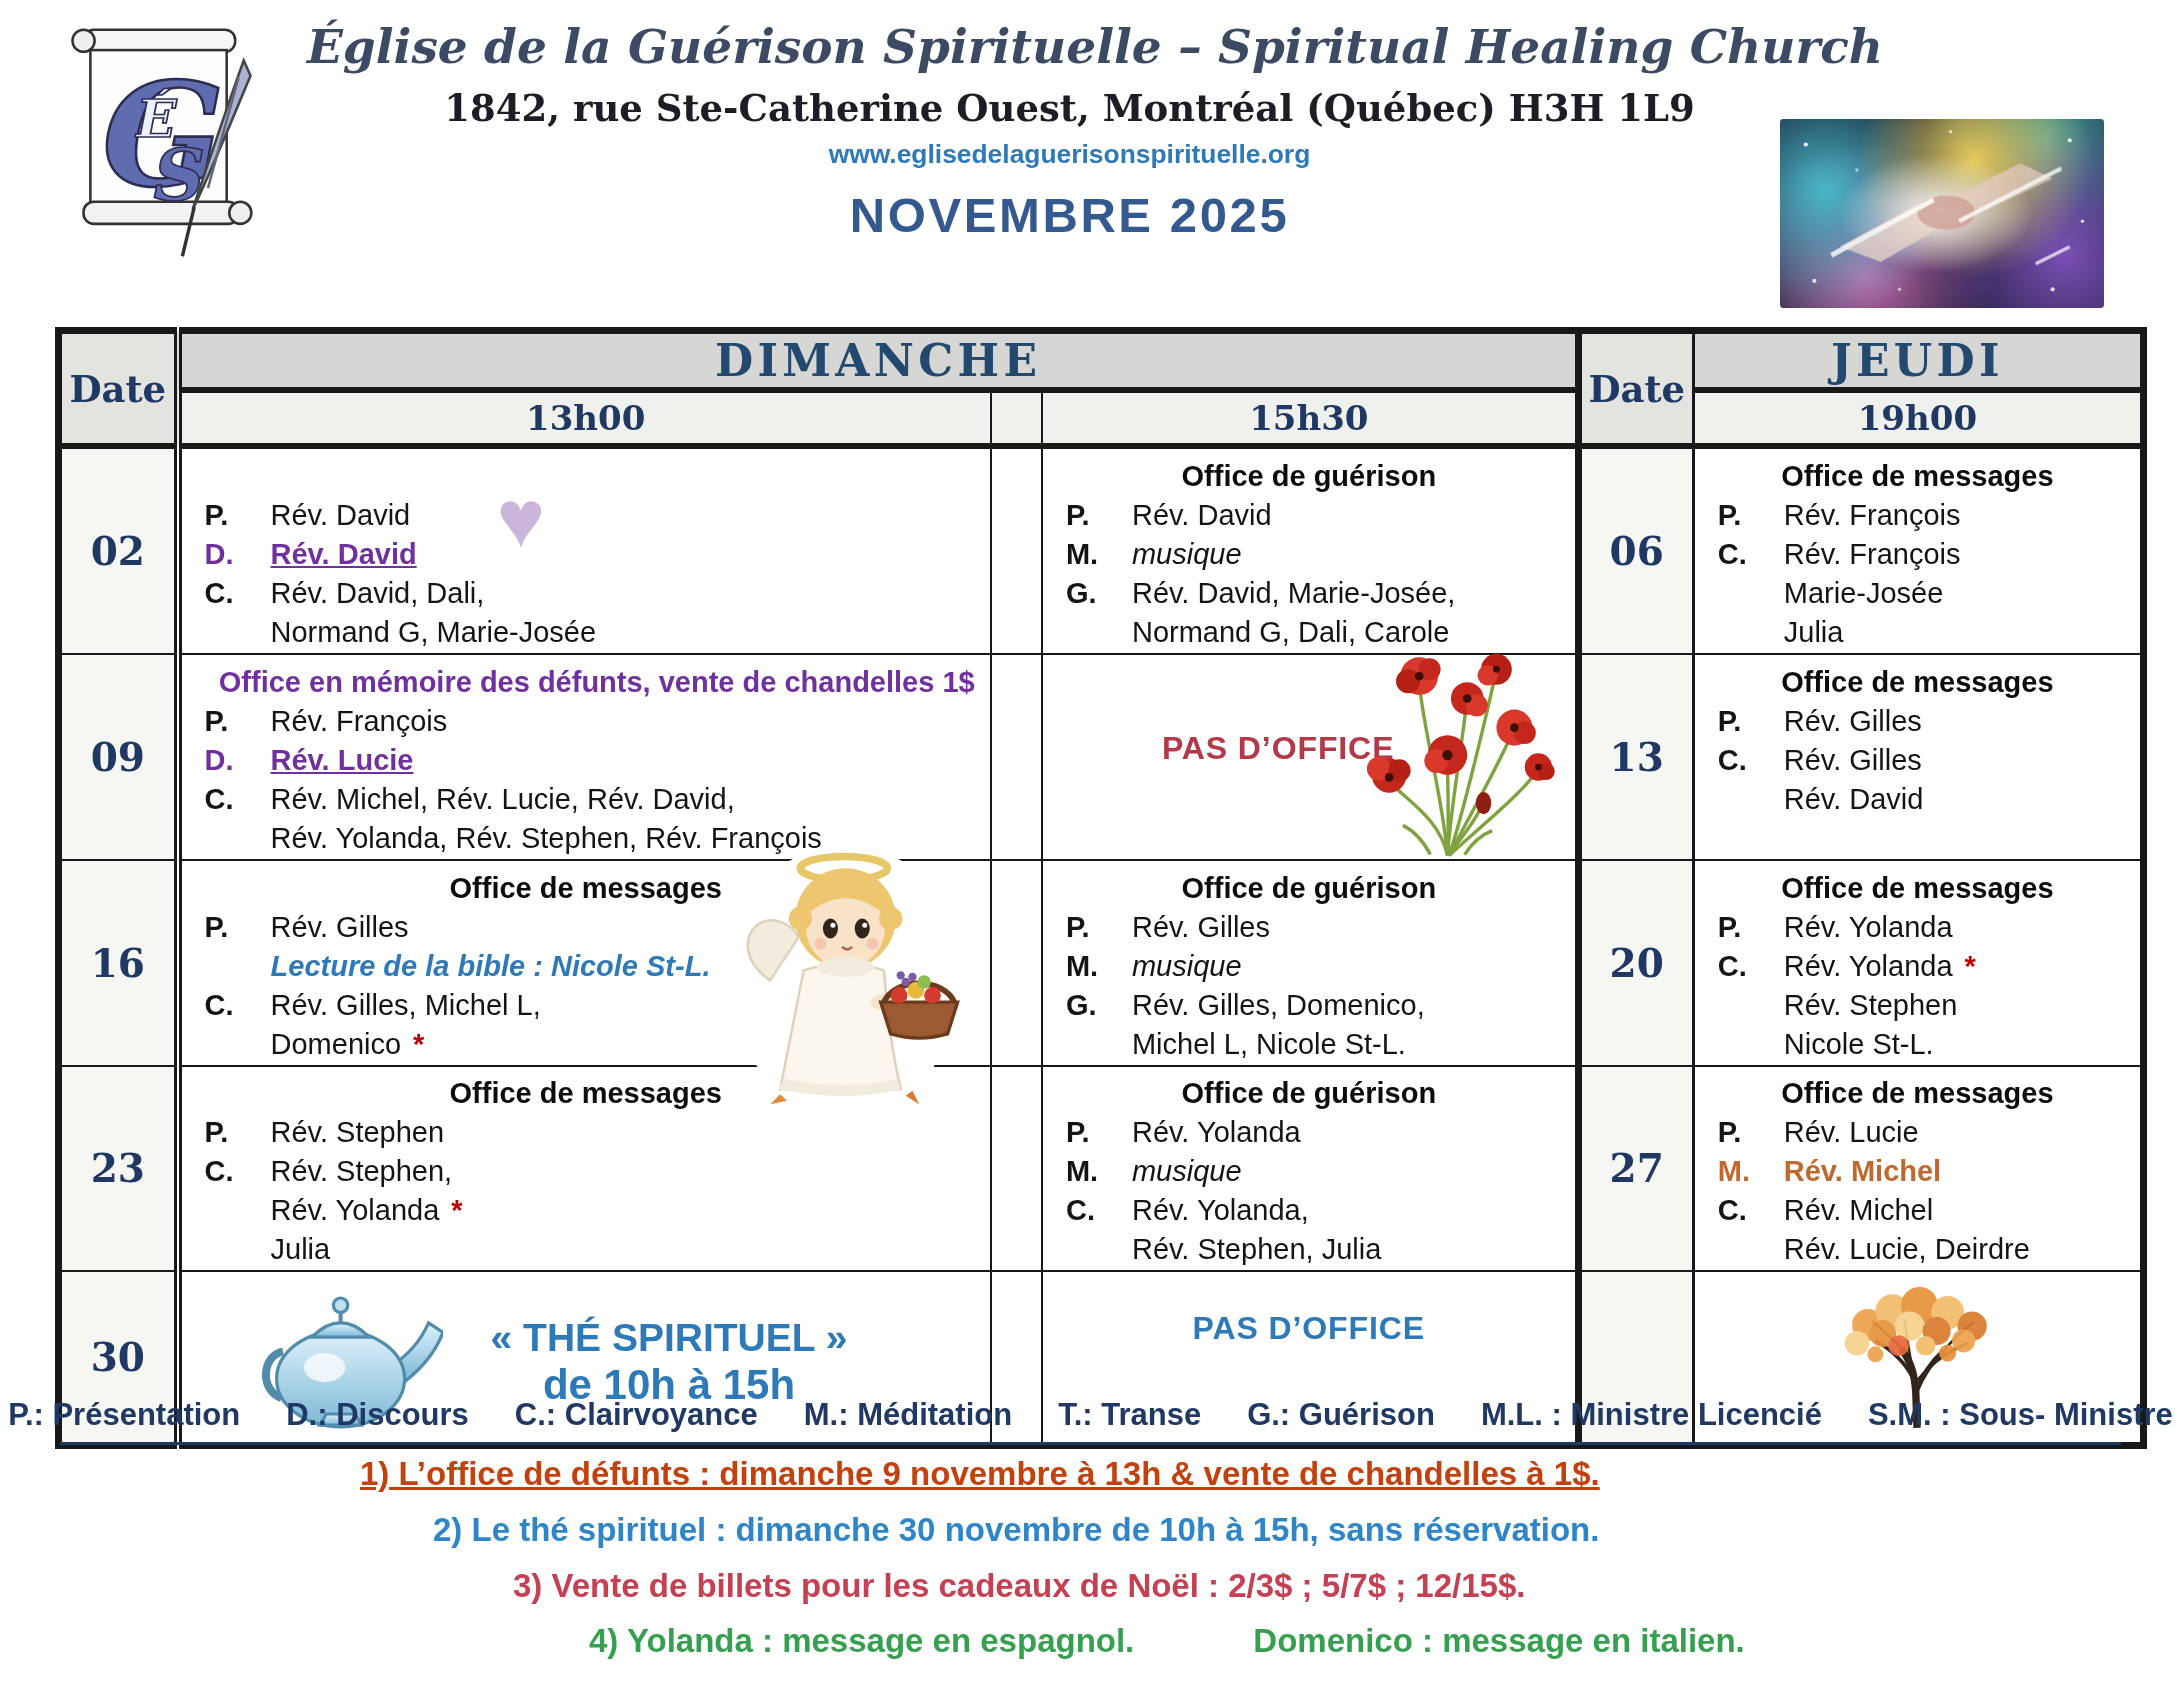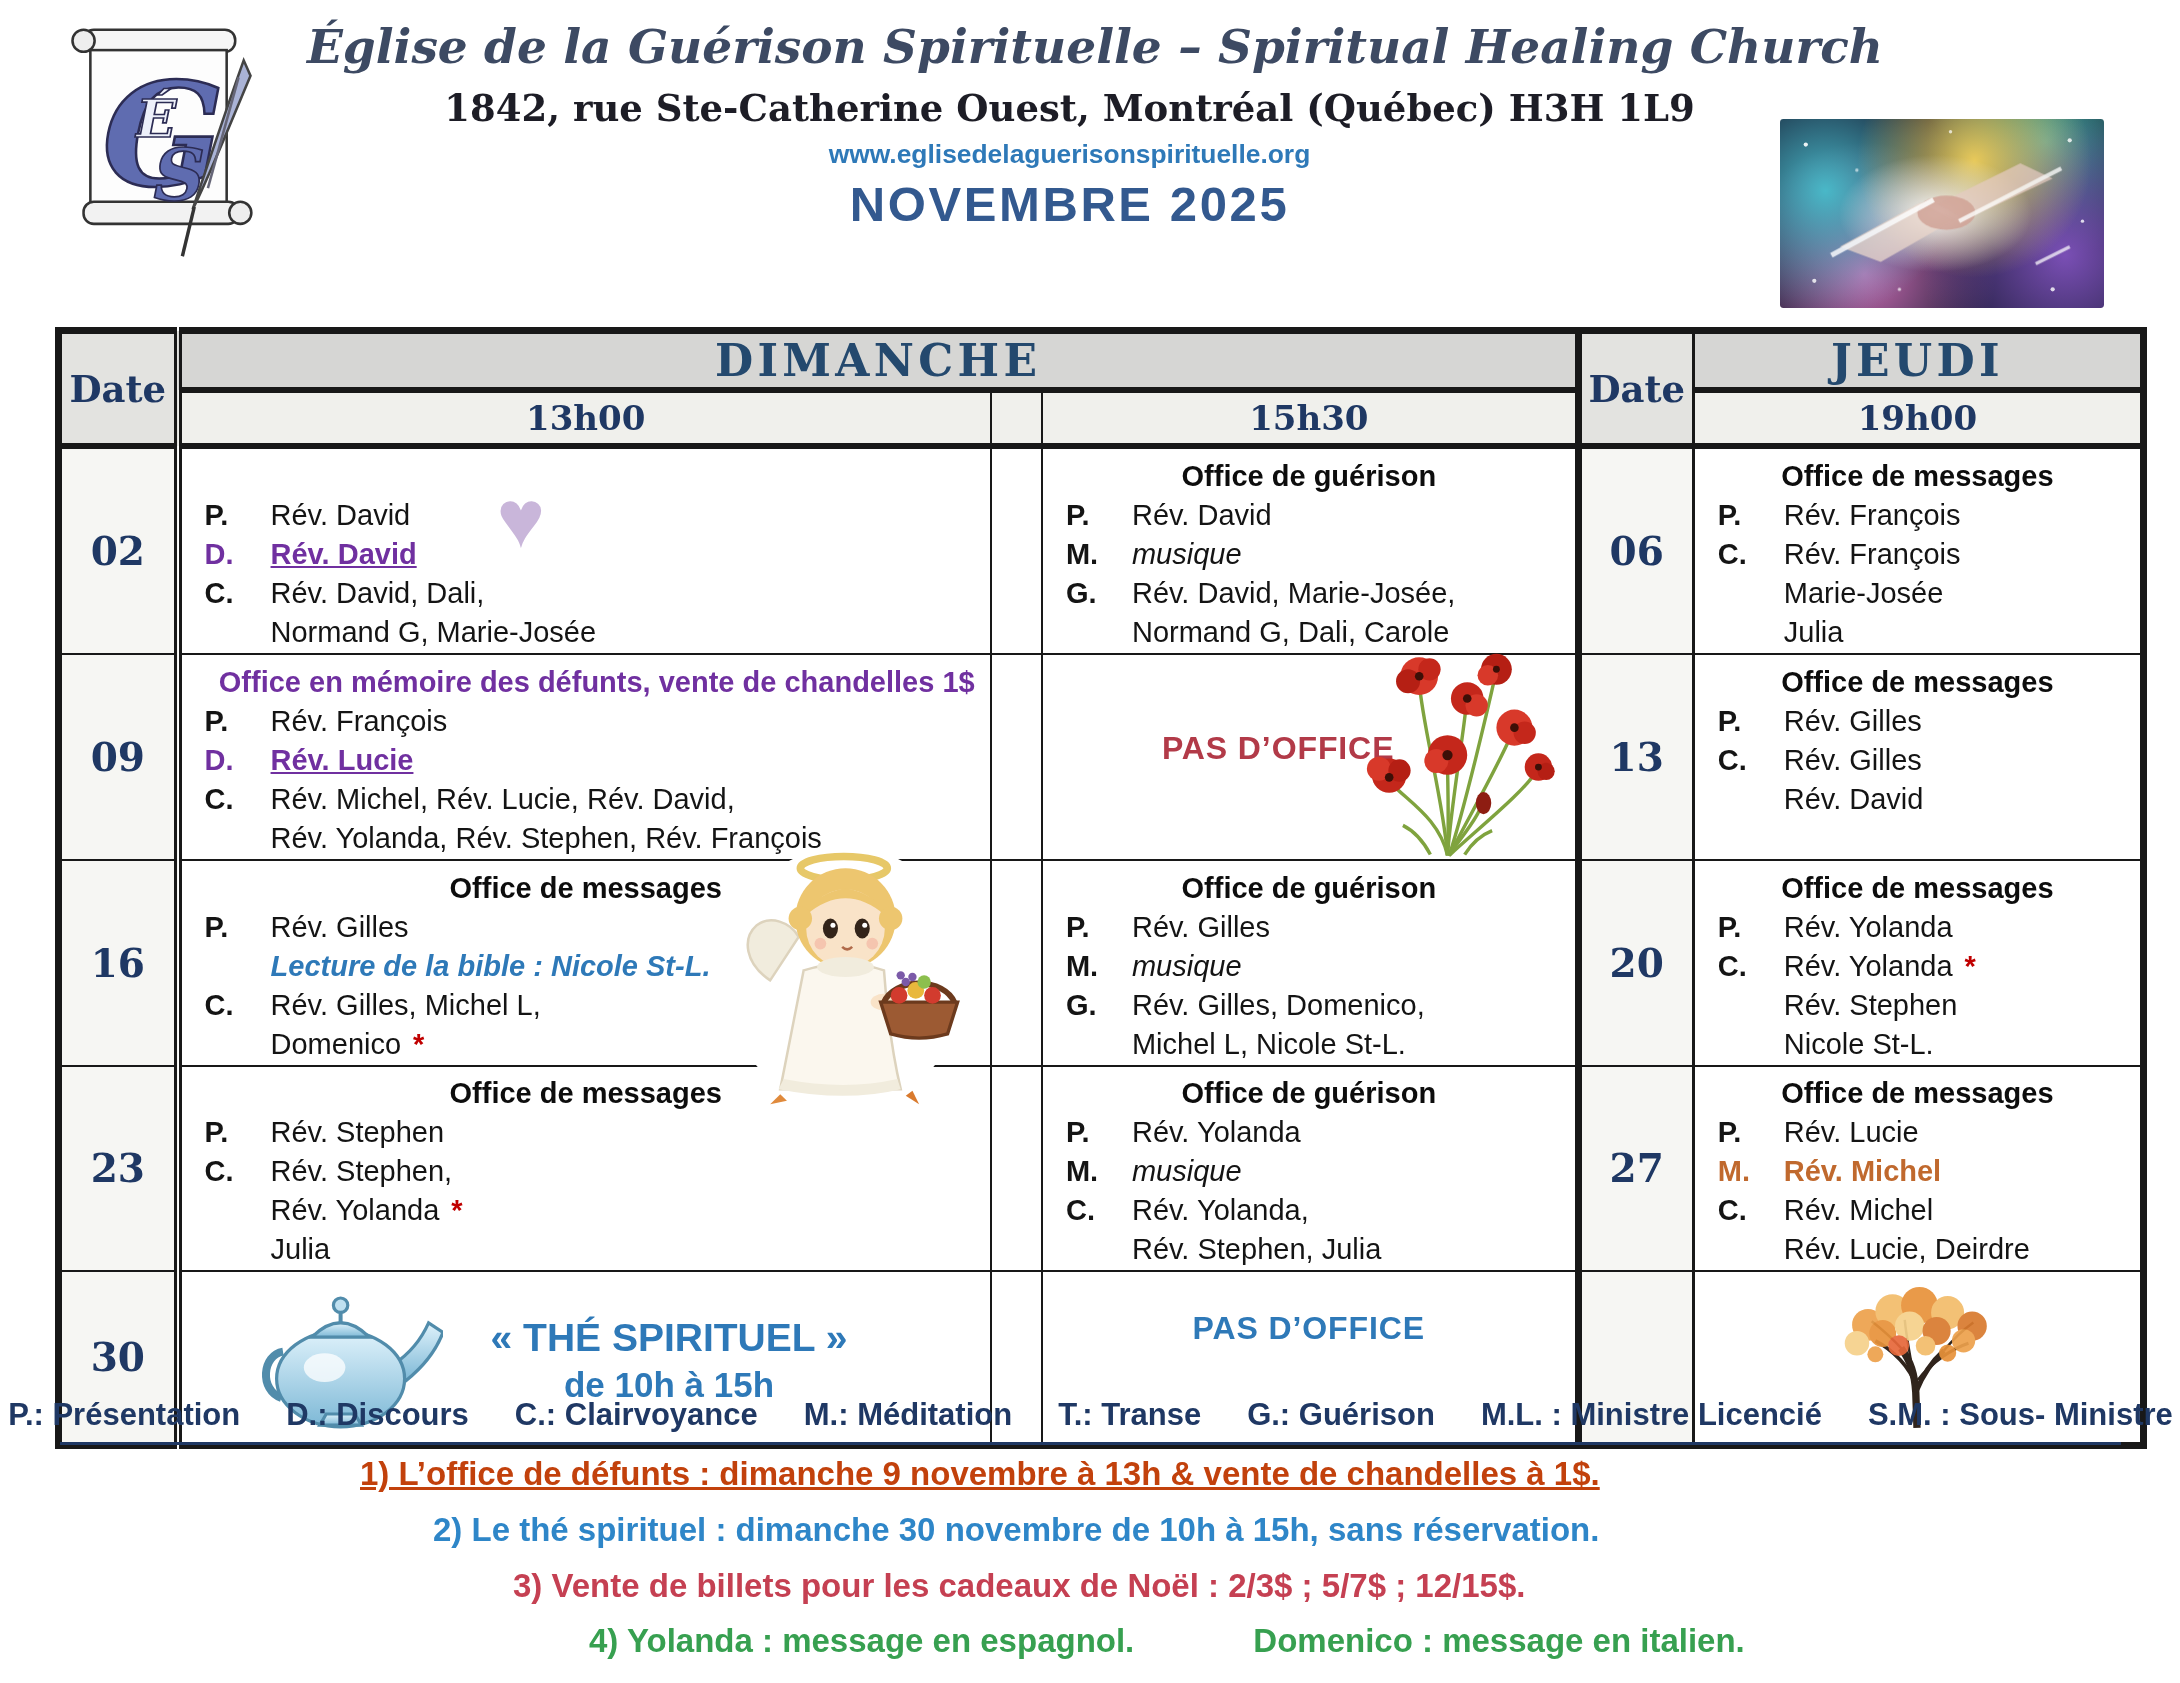--- a/index.html
+++ b/index.html
@@ -7,21 +7,21 @@
     width:2181px;height:1683px;position:relative;background:#ffffff;
     font-family:"Liberation Sans",sans-serif;color:#111;overflow:hidden;
   }
   
   .logo{position:absolute;left:58px;top:8.5px;width:230px;height:256px;}
   .hdrblock{position:absolute;left:307px;top:0;width:1525px;text-align:center;}
   .title{margin-top:19px;font-family:"DejaVu Serif",serif;font-style:italic;font-weight:700;
          font-size:47px;color:#3d4a63;white-space:nowrap;}
   .address{margin-top:12px;font-family:"DejaVu Serif",serif;font-weight:700;font-size:37px;color:#1d1d26;}
   .website{margin-top:8.5px;font-weight:700;font-size:26.4px;color:#2e79b8;}
-  .month{margin-top:6px;font-weight:700;font-size:49px;color:#33598f;letter-spacing:2.6px;}
+  .month{margin-top:17px;font-weight:700;font-size:49px;color:#33598f;letter-spacing:2.6px;}
   .cosmic{position:absolute;left:1780px;top:119px;width:324px;height:189px;border-radius:3.4px;overflow:hidden;
     background:
       radial-gradient(closest-side at 48% 50%, rgba(255,255,255,.95), rgba(255,255,255,0) 62%),
       radial-gradient(circle at 60% 22%, #e8c95a, transparent 48%),
       radial-gradient(circle at 14% 38%, #49b8c8, transparent 42%),
       radial-gradient(circle at 88% 72%, #7a4fb5, transparent 46%),
       radial-gradient(circle at 26% 82%, #c76bb0, transparent 46%),
       radial-gradient(circle at 82% 12%, #3fae9e, transparent 38%),
       #13172e;}
   .cosmic svg{position:absolute;inset:0;}
@@ -56,21 +56,21 @@
   .star{color:#c00000;font-weight:700;margin-left:12px;font-size:29px;}
   .pt54{padding-top:46px;}
   .heart{position:absolute;left:315px;top:29px;font-size:82px;color:#c9b6da;line-height:82px;}
   .pasred{position:absolute;left:119px;top:75px;font-weight:700;font-size:32px;color:#b23a48;letter-spacing:0.9px;}
   .pasblue{text-align:center;padding-top:37px;font-weight:700;font-size:32px;color:#2e79b8;letter-spacing:0.9px;}
   .poppies{position:absolute;right:15.3px;top:-10.2px;}
   .angel{position:absolute;left:665px;top:511px;z-index:6;}
   .tearow{display:flex;align-items:center;padding-left:68px;padding-top:5.1px;gap:48px;}
   .teatxt{text-align:center;color:#2e79b8;font-weight:700;}
   .teatitle{font-size:39px;line-height:51px;}
-  .teasub{font-size:35px;line-height:44px;}
+  .teasub{font-size:42px;line-height:44px;}
   .treecell{text-align:center;vertical-align:middle;}
   
   .legend{position:absolute;left:60px;top:1397px;width:2061px;display:flex;justify-content:center;
           gap:46px;font-weight:700;font-size:31px;color:#1f3864;border-bottom:3.4px solid #1f3864;
           padding-bottom:9px;white-space:nowrap;}
   .note{position:absolute;font-weight:700;font-size:33px;white-space:nowrap;}
   .n1{left:360px;top:1455px;color:#c2410c;text-decoration:underline;}
   .n2{left:433px;top:1511px;color:#2e86c8;}
   .n3{left:513px;top:1567px;color:#c54052;}
   .n4{left:589px;top:1622px;color:#37a050;display:flex;gap:119px;}

